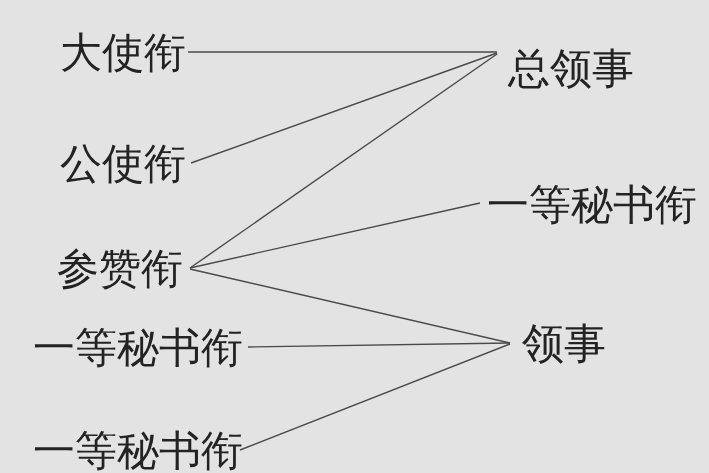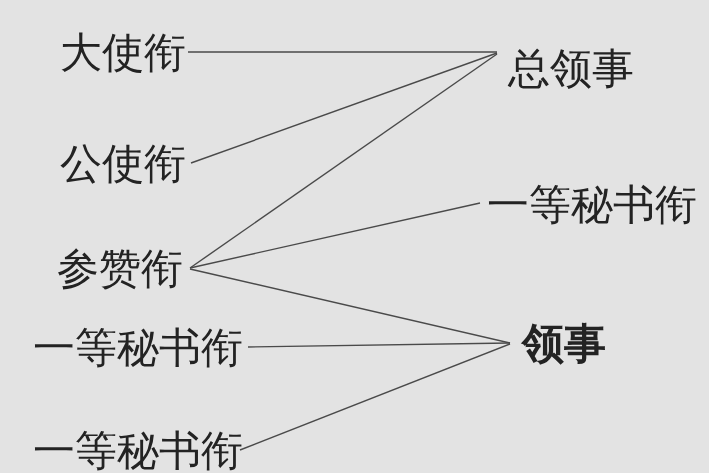--- a/index.html
+++ b/index.html
@@ -63,15 +63,15 @@
   <div class="node-label left-node" style="left:33px; top:327px;">一等秘书衔</div>
 
   <div class="node-label left-node" style="left:57px; top:248px;">参赞衔</div>
 
   <div class="node-label left-node" style="left:33px; top:430px;">一等秘书衔</div>
 
   <div class="node-label right-node" style="left:508px; top:48px;">总领事</div>
 
   <div class="node-label right-node" style="left:487px; top:184px;">一等秘书衔</div>
 
-  <div class="node-label right-node" style="left:522px; top:323px;font-weight:bold;">领事</div>
+  <div class="node-label right-node" style="left:522px; top:323px;">领事</div>
 
 </div>
 
 </body></html>

